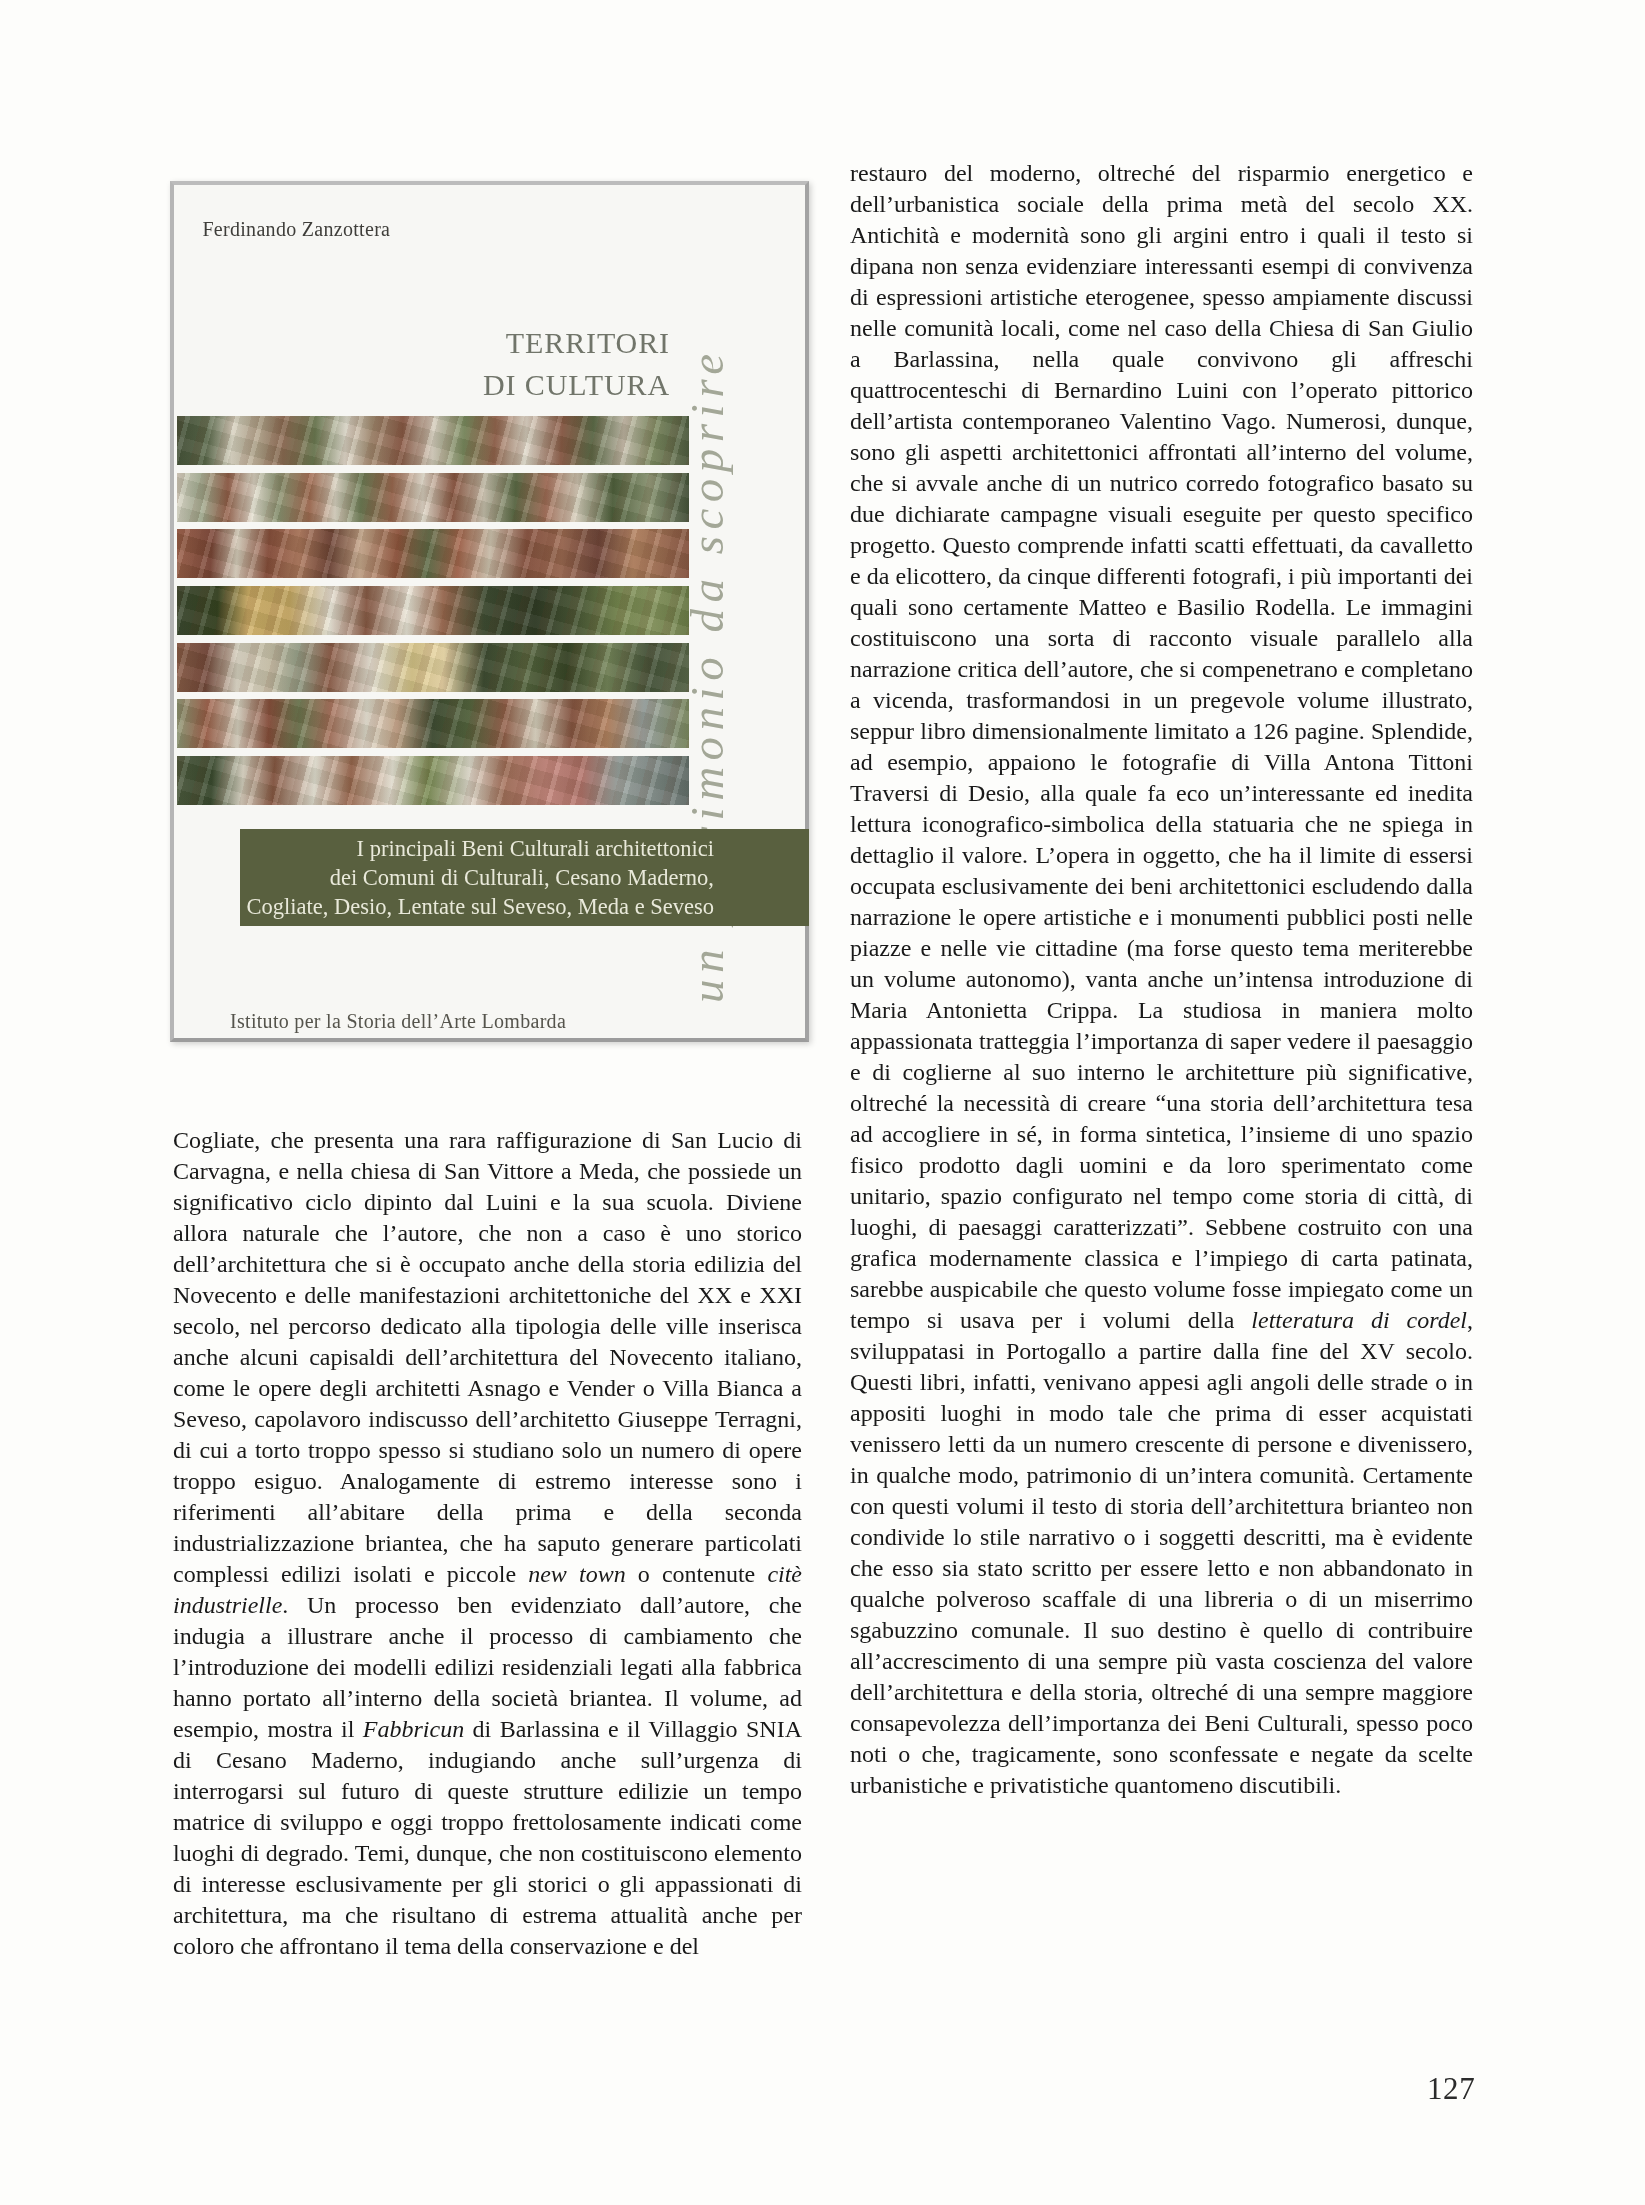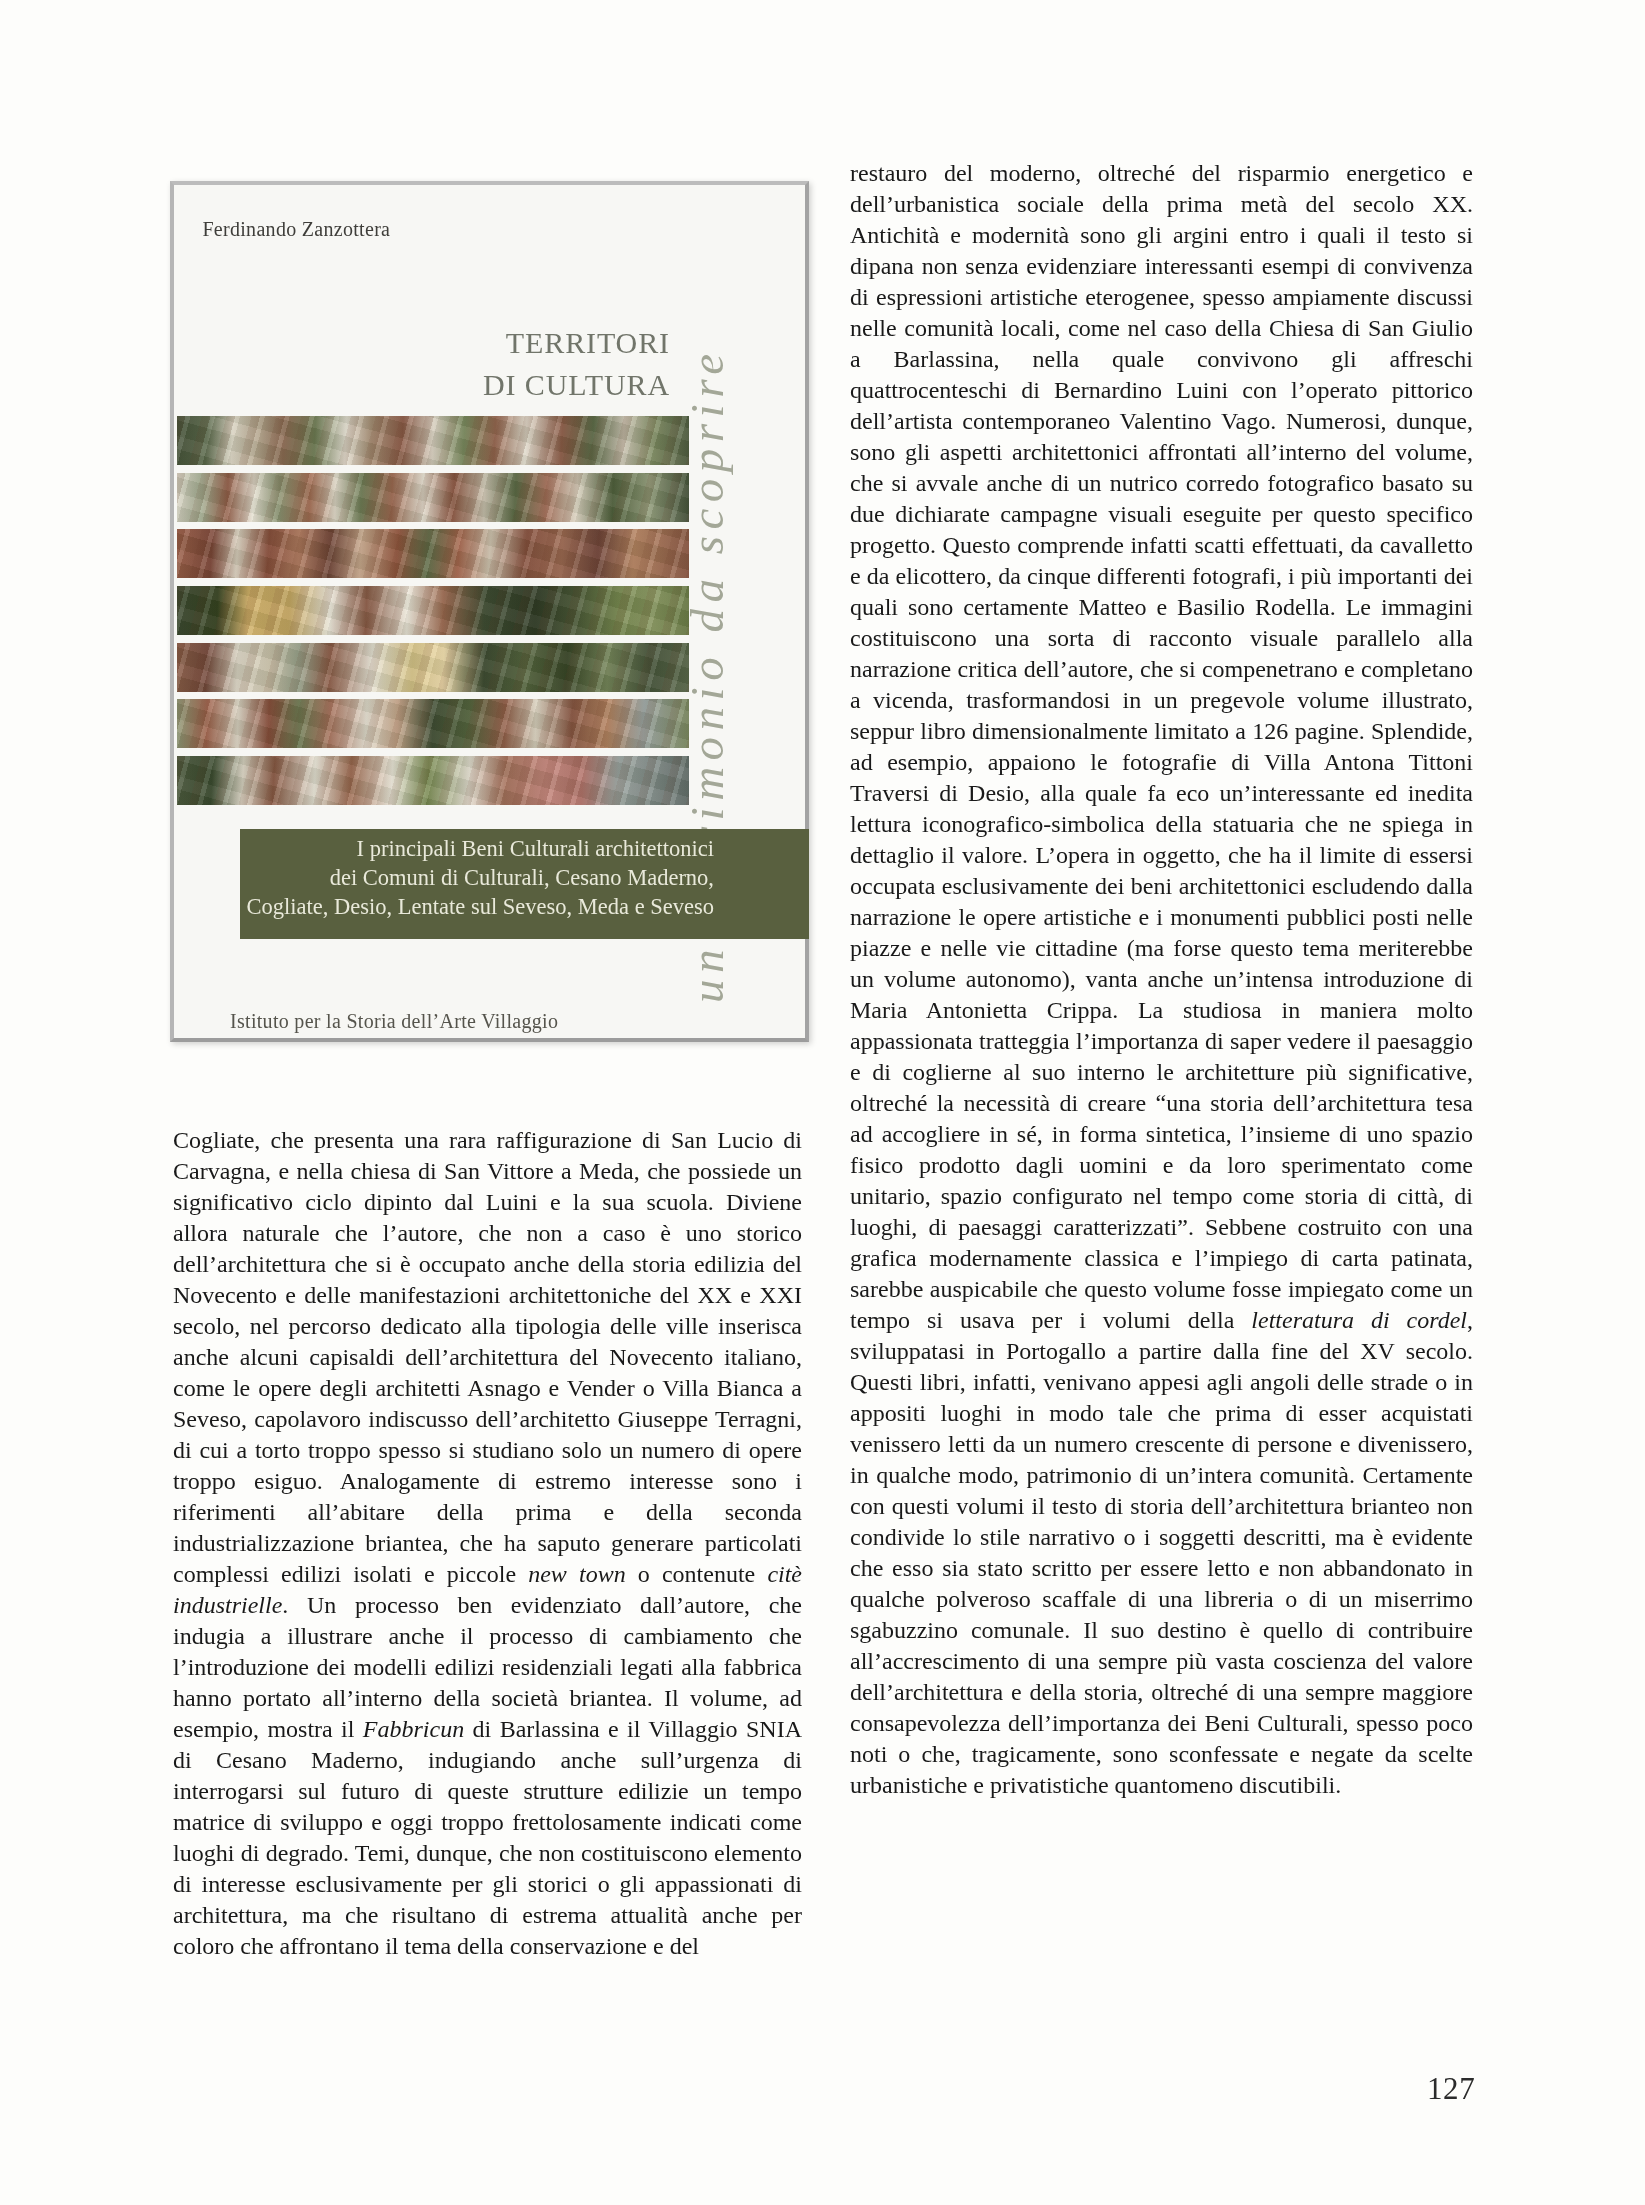--- a/index.html
+++ b/index.html
@@ -54,21 +54,21 @@
   }
   .s1{background:linear-gradient(93deg,#47533a 0%,#5a684a 6%,#d8d2c0 11%,#b4a58c 16%,#8c6a52 21%,#6d7a52 27%,#e4dfd1 33%,#a78e74 38%,#8c5b47 44%,#d6cdbd 50%,#7b8a5e 56%,#96664f 62%,#e0dacb 68%,#8a5a45 75%,#5f6c49 81%,#c9c2b0 87%,#7d8a60 93%,#4f5c40 100%);}
   .s2{background:linear-gradient(92deg,#dcd7c8 0%,#a4ad91 5%,#94604a 10%,#e6e1d2 15%,#8c9472 20%,#a06a50 26%,#d9d2c1 31%,#6f7c55 36%,#9c6850 42%,#e2dccd 48%,#8a5540 54%,#c9c1ae 60%,#5c6a45 66%,#a5705a 72%,#d8d0bd 78%,#50603c 85%,#8f9a77 92%,#45523a 100%);}
   .s3{background:linear-gradient(94deg,#9c5f48 0%,#7a4435 7%,#d9cfbd 12%,#8a4f3c 18%,#b07a5e 24%,#6d4234 30%,#c9a98d 36%,#94573f 43%,#5c6a45 49%,#a5654c 55%,#d3c6b2 61%,#86503d 68%,#9c6850 75%,#71453a 82%,#b4825f 89%,#8a5743 100%);}
   .s4{background:linear-gradient(92deg,#3c4930 0%,#35411f 8%,#d2b168 14%,#c8a963 22%,#e7e2d4 30%,#8a5a45 37%,#ece7d9 45%,#9c6a50 52%,#3f4c32 60%,#2f3a24 70%,#4a5836 78%,#77884f 86%,#85945c 93%,#6d7e48 100%);}
   .s5{background:linear-gradient(93deg,#8b5d47 0%,#74483a 6%,#d9d3c2 12%,#cfc6ae 18%,#9aa38c 24%,#8a5a45 30%,#e8e3d5 38%,#d7c488 46%,#ecd9a8 52%,#3f4c32 60%,#55653e 68%,#384526 76%,#76865a 84%,#46543a 92%,#5a684a 100%);}
   .s6{background:linear-gradient(92deg,#8f9a77 0%,#9c5f48 6%,#d9d2c1 12%,#8a4f3c 18%,#6d7a52 24%,#a5705a 30%,#e2dccd 37%,#c9a98d 43%,#3f4c32 50%,#55653e 57%,#94604a 64%,#d8d0bd 70%,#8a5743 77%,#b4825f 84%,#9aa3a0 91%,#7d8a60 100%);}
   .s7{background:linear-gradient(93deg,#4d5a3e 0%,#3a4a2e 7%,#d9d3c2 13%,#8a5a45 19%,#e6e2d4 27%,#9c6a50 34%,#eee9db 42%,#77884f 49%,#e3ded0 57%,#a5705a 64%,#c4857a 72%,#b3736a 79%,#9aa39f 86%,#7f8a86 93%,#646f6b 100%);}
   .banner{
     position:absolute;left:66px;top:644px;
-    width:569px;height:110px;
+    width:569px;height:97px;
     box-sizing:border-box;
     padding:4.7px 95px 0 0;
     text-align:right;
     font-size:22.5px;line-height:29px;
   }
   .cover-publisher{
     position:absolute;left:56px;top:825px;
     font-size:20px;letter-spacing:0.3px;color:#55544c;
   }
   
@@ -112,21 +112,21 @@
       <div class="strip s6"></div>
       <div class="strip s7"></div>
     </div>
 
     <div class="banner" style="background-color: rgb(89, 96, 63); color: rgb(233, 233, 218);">
       <div>I principali Beni Culturali architettonici</div>
       <div>dei Comuni di Culturali, Cesano Maderno,</div>
       <div>Cogliate, Desio, Lentate sul Seveso, Meda e Seveso</div>
     </div>
 
-    <div class="cover-publisher">Istituto per la Storia dell’Arte Villaggio</div>
+    <div class="cover-publisher">Istituto per la Storia dell’Arte Lombarda</div>
   </div>
 
   <div class="col col-left"><span>Cogliate, che presenta una rara raffigurazione di San Lucio di Carvagna, e nella chiesa di San Vittore a Meda, che possiede un significativo ciclo dipinto dal Luini e la sua scuola. Diviene allora naturale che l’autore, che non a caso è uno storico dell’architettura che si è occupato anche della storia edilizia del Novecento e delle manifestazioni architettoniche del XX e XXI secolo, nel percorso dedicato alla tipologia delle ville inserisca anche alcuni capisaldi dell’architettura del Novecento italiano, come le opere degli architetti Asnago e Vender o Villa Bianca a Seveso, capolavoro indiscusso dell’architetto Giuseppe Terragni, di cui a torto troppo spesso si studiano solo un numero di opere troppo esiguo. Analogamente di estremo interesse sono i riferimenti all’abitare della prima e della seconda industrializzazione briantea, che ha saputo generare particolati complessi edilizi isolati e piccole </span><span class="it">new town</span><span> o contenute </span><span class="it">citè industrielle</span><span>. Un processo ben evidenziato dall’autore, che indugia a illustrare anche il processo di cambiamento che l’introduzione dei modelli edilizi residenziali legati alla fabbrica hanno portato all’interno della società briantea. Il volume, ad esempio, mostra il </span><span class="it">Fabbricun</span><span> di Barlassina e il Villaggio SNIA di Cesano Maderno, indugiando anche sull’urgenza di interrogarsi sul futuro di queste strutture edilizie un tempo matrice di sviluppo e oggi troppo frettolosamente indicati come luoghi di degrado. Temi, dunque, che non costituiscono elemento di interesse esclusivamente per gli storici o gli appassionati di architettura, ma che risultano di estrema attualità anche per coloro che affrontano il tema della conservazione e del</span></div>
 
   <div class="col col-right"><span>restauro del moderno, oltreché del risparmio energetico e dell’urbanistica sociale della prima metà del secolo XX. Antichità e modernità sono gli argini entro i quali il testo si dipana non senza evidenziare interessanti esempi di convivenza di espressioni artistiche eterogenee, spesso ampiamente discussi nelle comunità locali, come nel caso della Chiesa di San Giulio a Barlassina, nella quale convivono gli affreschi quattrocenteschi di Bernardino Luini con l’operato pittorico dell’artista contemporaneo Valentino Vago. Numerosi, dunque, sono gli aspetti architettonici affrontati all’interno del volume, che si avvale anche di un nutrico corredo fotografico basato su due dichiarate campagne visuali eseguite per questo specifico progetto. Questo comprende infatti scatti effettuati, da cavalletto e da elicottero, da cinque differenti fotografi, i più importanti dei quali sono certamente Matteo e Basilio Rodella. Le immagini costituiscono una sorta di racconto visuale parallelo alla narrazione critica dell’autore, che si compenetrano e completano a vicenda, trasformandosi in un pregevole volume illustrato, seppur libro dimensionalmente limitato a 126 pagine. Splendide, ad esempio, appaiono le fotografie di Villa Antona Tittoni Traversi di Desio, alla quale fa eco un’interessante ed inedita lettura iconografico-simbolica della statuaria che ne spiega in dettaglio il valore. L’opera in oggetto, che ha il limite di essersi occupata esclusivamente dei beni architettonici escludendo dalla narrazione le opere artistiche e i monumenti pubblici posti nelle piazze e nelle vie cittadine (ma forse questo tema meriterebbe un volume autonomo), vanta anche un’intensa introduzione di Maria Antonietta Crippa. La studiosa in maniera molto appassionata tratteggia l’importanza di saper vedere il paesaggio e di coglierne al suo interno le architetture più significative, oltreché la necessità di creare “una storia dell’architettura tesa ad accogliere in sé, in forma sintetica, l’insieme di uno spazio fisico prodotto dagli uomini e da loro sperimentato come unitario, spazio configurato nel tempo come storia di città, di luoghi, di paesaggi caratterizzati”. Sebbene costruito con una grafica modernamente classica e l’impiego di carta patinata, sarebbe auspicabile che questo volume fosse impiegato come un tempo si usava per i volumi della </span><span class="it">letteratura di cordel</span><span>, sviluppatasi in Portogallo a partire dalla fine del XV secolo. Questi libri, infatti, venivano appesi agli angoli delle strade o in appositi luoghi in modo tale che prima di esser acquistati venissero letti da un numero crescente di persone e divenissero, in qualche modo, patrimonio di un’intera comunità. Certamente con questi volumi il testo di storia dell’architettura brianteo non condivide lo stile narrativo o i soggetti descritti, ma è evidente che esso sia stato scritto per essere letto e non abbandonato in qualche polveroso scaffale di una libreria o di un miserrimo sgabuzzino comunale. Il suo destino è quello di contribuire all’accrescimento di una sempre più vasta coscienza del valore dell’architettura e della storia, oltreché di una sempre maggiore consapevolezza dell’importanza dei Beni Culturali, spesso poco noti o che, tragicamente, sono sconfessate e negate da scelte urbanistiche e privatistiche quantomeno discutibili.</span></div>
 
   <div class="pagenum">127</div>
 
 </div>
 

